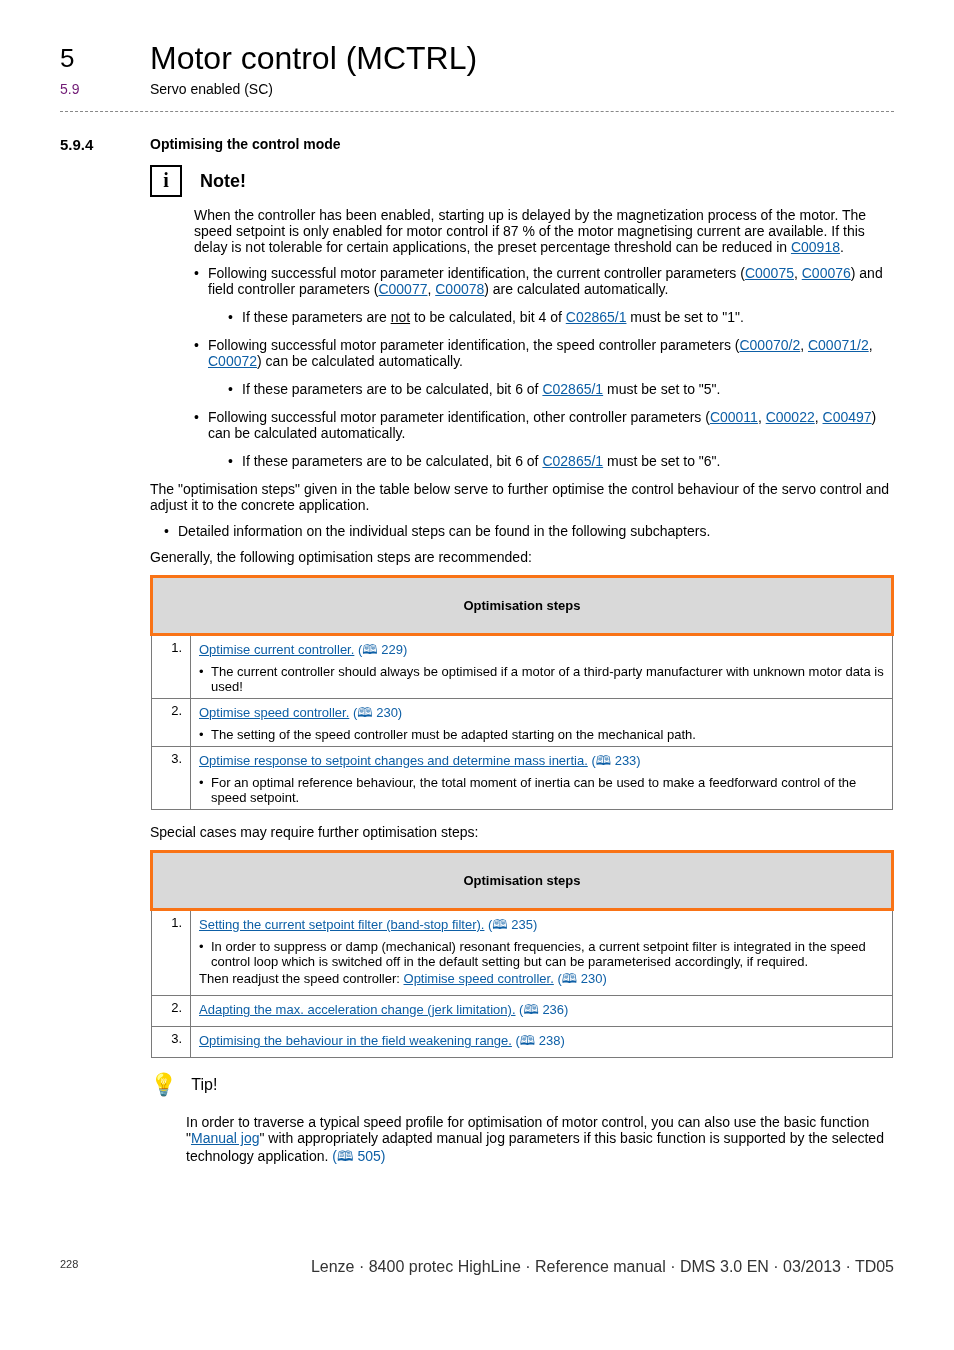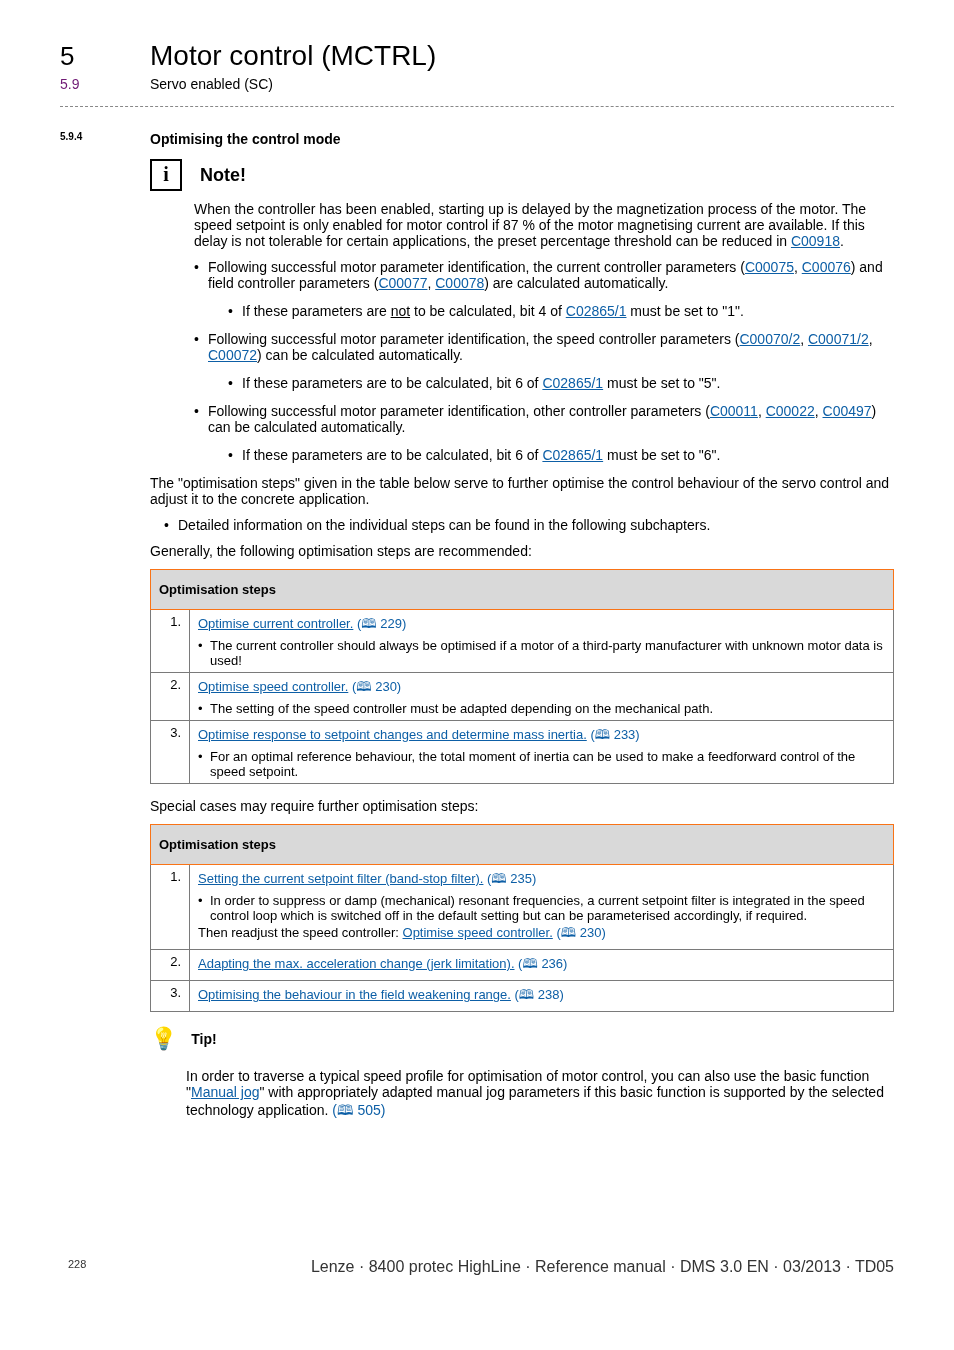--- a/index.html
+++ b/index.html
@@ -22,33 +22,33 @@
     align-items:center;
     margin-bottom: 4px;
   }
   .chapnum {
     font-size: 26px;
     font-weight: 400;
     width: 90px;
     display: inline-block;
   }
   .chaptitle {
-    font-size: 28px;
+    font-size: 32px;
     font-weight: 400;
   }
   .subhead-row { display:flex; margin-bottom: 14px; }
   .subnum { width: 90px; font-size: 14px; color:#701a75;}
   .subtitle { font-size: 14px; }
   hr.dashed {
     border: none;
     border-top: 1.5px dashed #888;
     margin: 10px 0 24px 0;
   }
   .secrow { display:flex; margin-bottom: 12px; }
-  .secnum { width: 90px; font-weight: bold; font-size: 10px;}
+  .secnum { width: 90px; font-weight: bold; font-size: 15px;}
   .sectitle { font-weight: bold; font-size: 14px;}
   .content { margin-left: 90px; }
   .noteicon {
     display:inline-block;
     border: 2px solid #000;
     width: 28px; height: 28px;
     text-align:center;
     font-family: "Times New Roman", serif;
     font-weight: bold;
     font-size: 20px;
@@ -70,41 +70,41 @@
   .para { margin: 10px 0; }
   .body-outer { margin-left: 0;}
   table.opt {
     width: 100%;
     border-collapse: collapse;
     margin: 6px 0 14px 0;
     font-size: 13px;
   }
   table.opt th {
     background: #d9d9d9;
-    text-align: left;
-    padding: 12px 8px;
-    border: 1px solid #f97316;
+    text-align: center;
+    padding: 20px 8px;
+    border: 3px solid #f97316;
     font-weight: bold;
   }
   table.opt td {
     border: 1px solid #7a7a7a;
     padding: 4px 8px;
     vertical-align: top;
   }
   table.opt td.numcol { width: 22px; text-align:right; }
   .cellbul { list-style:none; padding-left:0; margin: 2px 0 0 0;}
   .cellbul li { padding-left: 12px; position:relative; margin-top:2px;}
   .cellbul li:before { content:"•"; position:absolute; left:0;}
   .tipicon { font-size: 22px; display:inline-block; margin-right: 10px; vertical-align:middle;}
-  .tiphead { font-weight: bold; font-size: 14px; vertical-align:middle;}
+  .tiphead { font-weight: normal; font-size: 16px; vertical-align:middle;}
   .tipbody { margin-left: 36px; margin-top: 16px; font-family: Liberation Sans, sans-serif; }
   .footer {
     position: absolute;
     bottom: 14px;
-    left: 68px;
+    left: 60px;
     right: 60px;
     font-size: 11px;
     color: #333;
     display:flex;
     justify-content: space-between;
   }
   .pagenum { font-weight: normal; }
   .bookref { font-size: 16px; }
   .smalllink { color:#0d5fa6; }
 </style>
@@ -188,21 +188,21 @@
           <ul class="cellbul">
                 <li>The current controller should always be optimised if a motor of a third-party manufacturer with unknown motor data is used!</li>
               </ul>
         </td>
       </tr>
       <tr>
         <td class="numcol">2.</td>
         <td>
           <span class="link">Optimise speed controller.</span><span class="smalllink"> (🕮 230)</span>
           <ul class="cellbul">
-                <li>The setting of the speed controller must be adapted depending on the mechanical path.</li>
+                <li>The setting of the speed controller must be adapted starting on the mechanical path.</li>
               </ul>
         </td>
       </tr>
       <tr>
         <td class="numcol">3.</td>
         <td>
           <span class="link">Optimise response to setpoint changes and determine mass inertia.</span><span class="smalllink"> (🕮 233)</span>
           <ul class="cellbul">
                 <li>For an optimal reference behaviour, the total moment of inertia can be used to make a feedforward control of the speed setpoint.</li>
               </ul>

